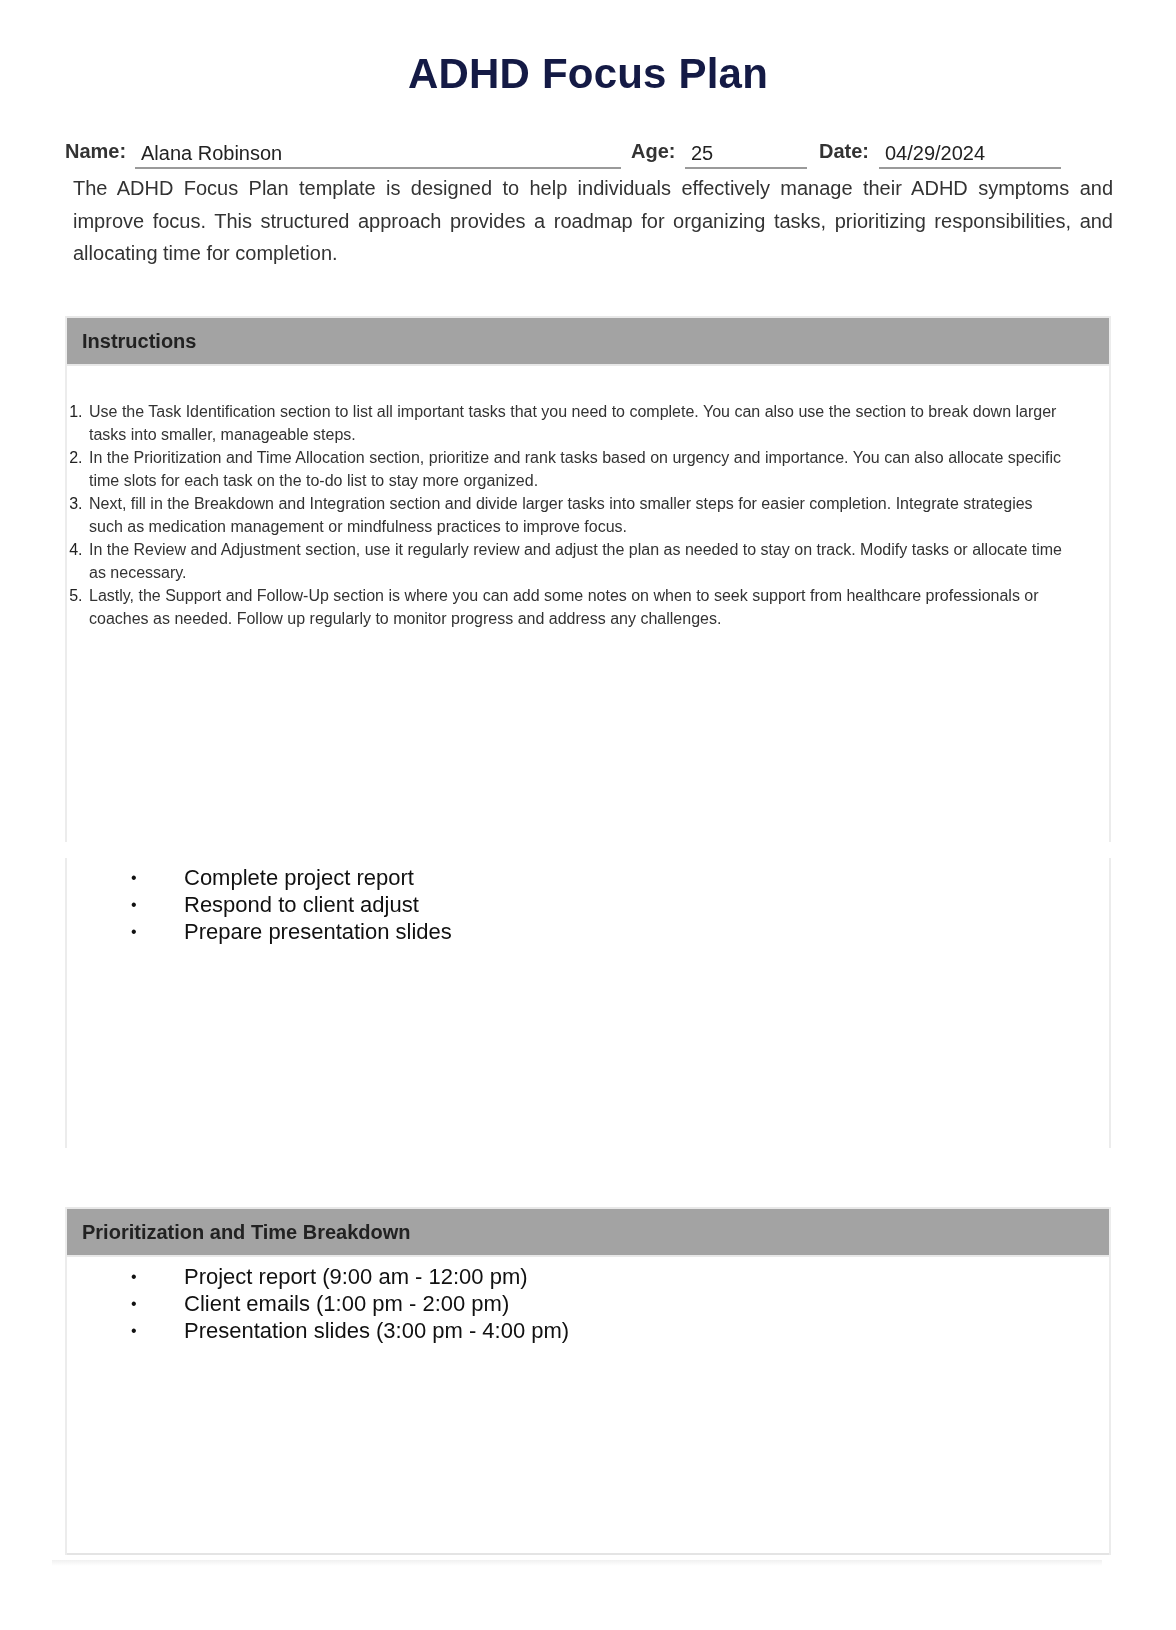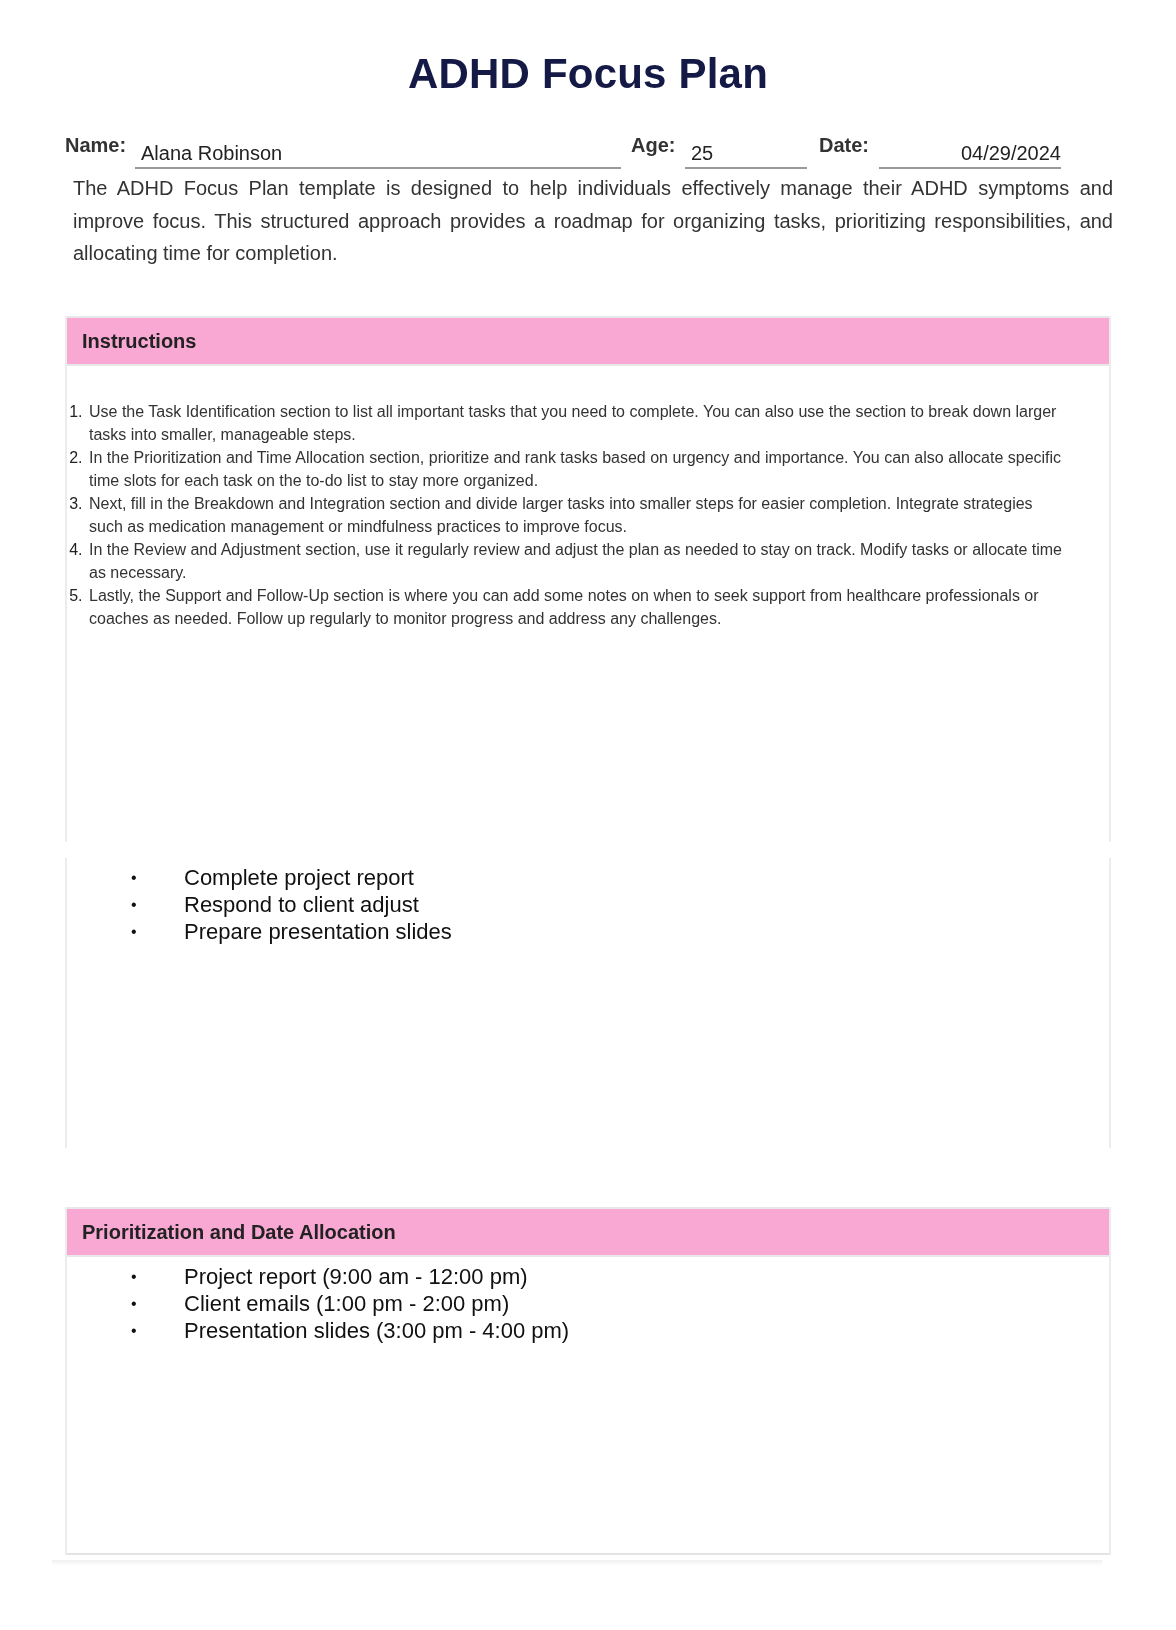--- a/index.html
+++ b/index.html
@@ -30,21 +30,21 @@
     .info-row {
       position: absolute;
       top: 128px;
       left: 65px;
       width: 1040px;
       height: 32px;
       font-size: 20px;
     }
     .info-label {
       position: absolute;
-      top: 6px;
+      top: 12px;
       font-weight: bold;
       color: #333;
     }
     .info-field {
       position: absolute;
       top: 0;
       height: 28px;
       border-bottom: 2px solid #9a9a9a;
       font-size: 20px;
       color: #222;
@@ -69,21 +69,21 @@
       position: absolute;
       left: 65px;
       width: 1046px;
       border-left: 2px solid #ececec;
       border-right: 2px solid #ececec;
       box-sizing: border-box;
       background: #fff;
     }
     .section-header {
       height: 50px;
-      background: #f9a8d4;
+      background: #a3a3a3;
       border-top: 2px solid #e8e8e8;
       border-bottom: 2px solid #e8e8e8;
       box-sizing: border-box;
       padding-left: 15px;
       font-weight: bold;
       font-size: 20px;
       line-height: 46px;
       color: #222;
     }
     .section-body {
@@ -145,21 +145,21 @@
 <h1 class="page-title">ADHD Focus Plan</h1>
 
 <div class="info-row">
   <span class="info-label" style="left:0;">Name:</span>
   <span class="info-field" style="left:70px; width:486px;">Alana Robinson</span>
 
   <span class="info-label" style="left:566px;">Age:</span>
   <span class="info-field" style="left:620px; width:122px;">25</span>
 
   <span class="info-label" style="left:754px;">Date:</span>
-  <span class="info-field" style="left:814px; width:182px;text-align:right;">04/29/2024</span>
+  <span class="info-field" style="left:814px; width:182px;">04/29/2024</span>
 </div>
 
 <p class="intro">The ADHD Focus Plan template is designed to help individuals effectively manage their ADHD symptoms and improve focus. This structured approach provides a roadmap for organizing tasks, prioritizing responsibilities, and allocating time for completion.</p>
 
 <div class="section" id="instructions">
   <div class="section-header">Instructions</div>
   <div class="section-body">
     <ol class="instr-list">
       <li>Use the Task Identification section to list all important tasks that you need to complete. You can also use the section to break down larger tasks into smaller, manageable steps.</li>
       <li>In the Prioritization and Time Allocation section, prioritize and rank tasks based on urgency and importance. You can also allocate specific time slots for each task on the to-do list to stay more organized.</li>
@@ -183,21 +183,21 @@
       </li>
       <li>
         <span class="bullet">•</span>
         <span>Prepare presentation slides</span>
       </li>
     </ul>
   </div>
 </div>
 
 <div class="section" id="prioritization">
-  <div class="section-header">Prioritization and Date Allocation</div>
+  <div class="section-header">Prioritization and Time Breakdown</div>
   <div class="section-body">
     <ul class="bullet-list">
       <li>
         <span class="bullet">•</span>
         <span>Project report (9:00 am - 12:00 pm)</span>
       </li>
       <li>
         <span class="bullet">•</span>
         <span>Client emails (1:00 pm - 2:00 pm)</span>
       </li>

